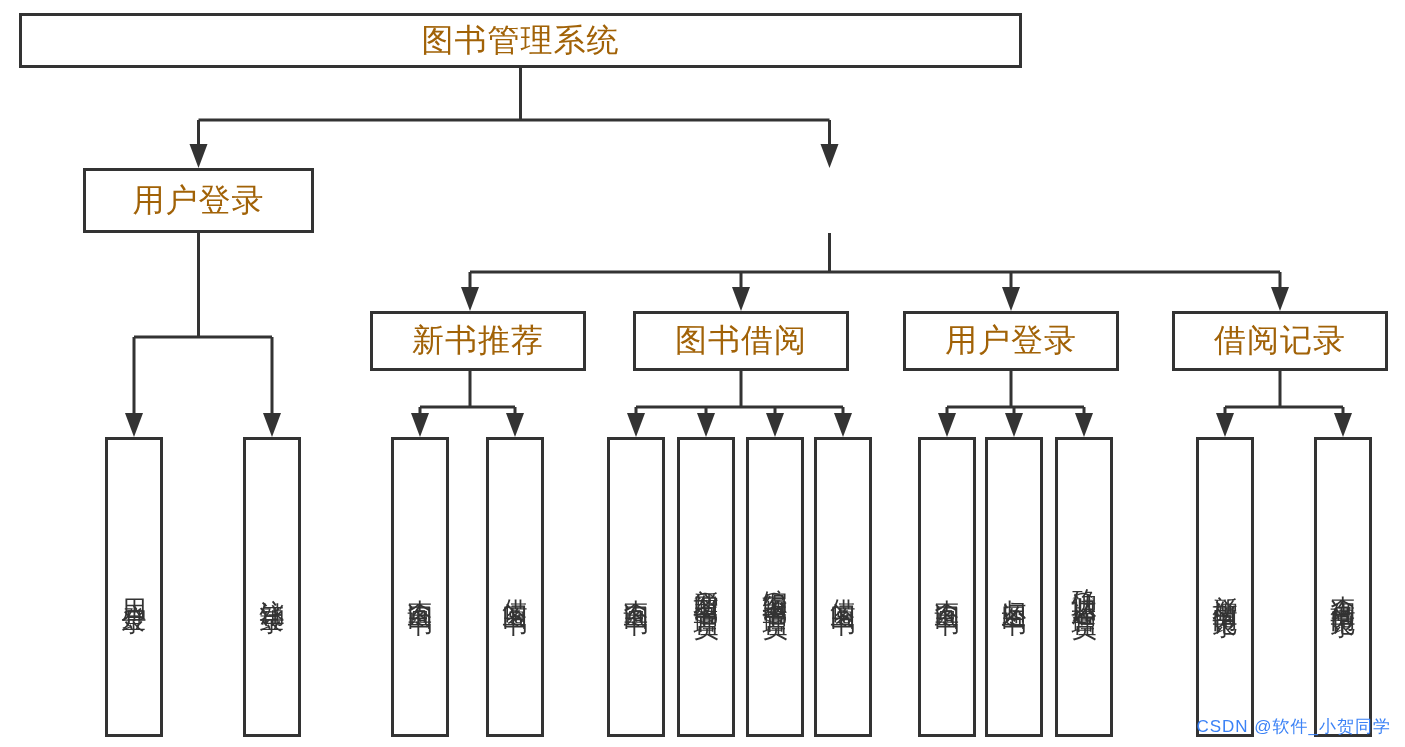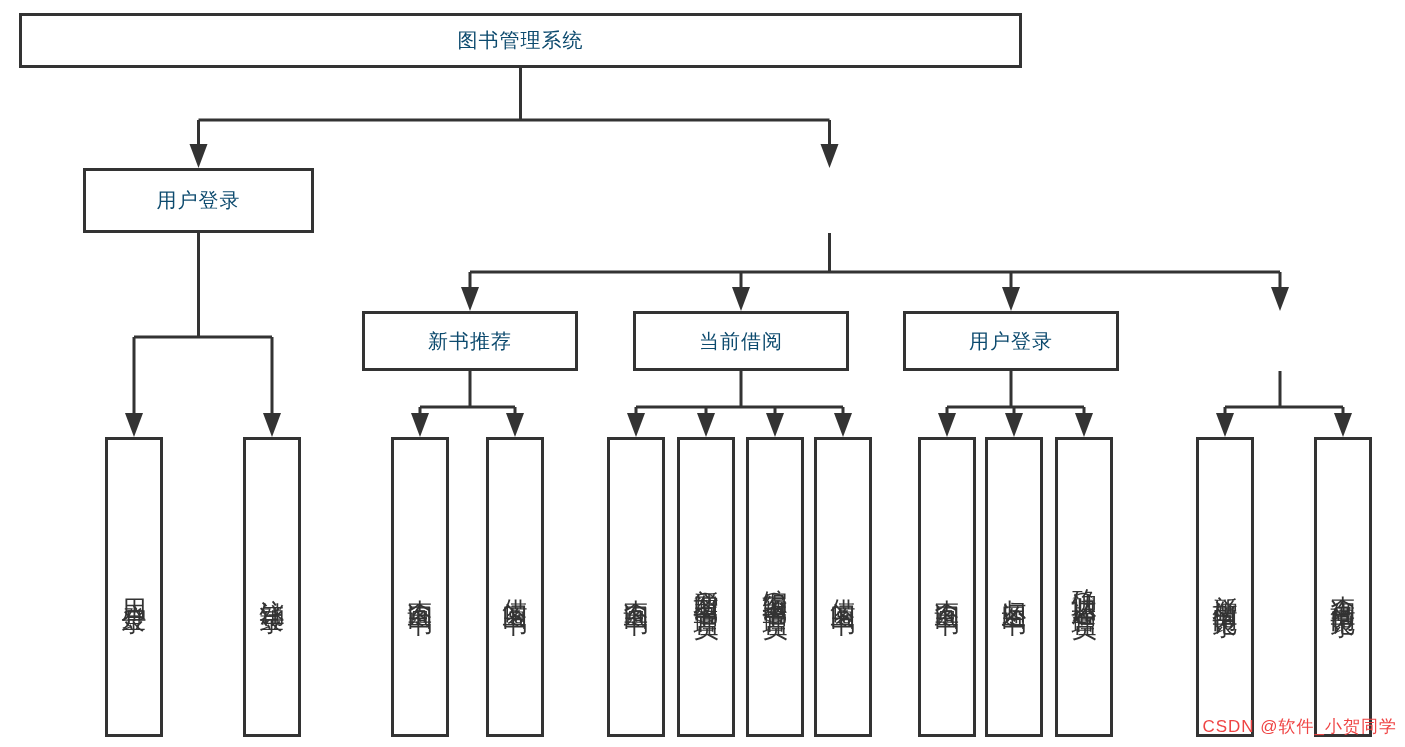--- a/index.html
+++ b/index.html
@@ -27,23 +27,23 @@
     position: absolute;
     box-sizing: border-box;
     background: #ffffff;
     border: 3px solid #333333;
     display: flex;
     align-items: center;
     justify-content: center;
     color: #333333;
   }
   .hlabel {
-    font-size: 20px;
+    font-size: 32px;
     letter-spacing: 1px;
-    color: #0c4a6e;
+    color: #a16207;
     white-space: nowrap;
     font-family: Liberation Mono, monospace;
   }
   .root-box   { left: 19px;  top: 13px;  width: 1003px; height: 55px; }
   .l2-box     { top: 168px; width: 231px; height: 65px; }
   .l3-box     { top: 311px; width: 216px; height: 60px; }
   .leaf {
     position: absolute;
     box-sizing: border-box;
     top: 437px;
@@ -59,24 +59,24 @@
     writing-mode: vertical-rl;
     text-orientation: mixed;
     font-size: 25px;
     letter-spacing: 4px;
     line-height: 1;
     color: #333333;
     white-space: nowrap;
   }
   .watermark {
     position: absolute;
-    right: 8px;
+    right: 14px;
     bottom: 9px;
     font-size: 17px;
-    color: #ef4444;
+    color: #3b82f6;
     letter-spacing: 1px;
     white-space: nowrap;
   }
 </style>
 </head>
 <body>
 
 <div class="canvas">
 
   <svg class="connectors" viewBox="0 0 1405 747" xmlns="http://www.w3.org/2000/svg">
@@ -120,28 +120,31 @@
   </svg>
 
   <div class="box root-box">
     <span class="hlabel">图书管理系统</span>
   </div>
 
   <div class="box l2-box" style="left:83px">
     <span class="hlabel">用户登录</span>
   </div>
 
-  <div class="box l3-box" style="left:362px">
+  <div class="box l3-box" style="left:370px">
     <span class="hlabel">新书推荐</span>
   </div>
   <div class="box l3-box" style="left:633px">
-    <span class="hlabel">当前借阅</span>
+    <span class="hlabel">图书借阅</span>
   </div>
   <div class="box l3-box" style="left:903px">
     <span class="hlabel">用户登录</span>
+  </div>
+  <div class="box l3-box" style="left:1172px">
+    <span class="hlabel">借阅记录</span>
   </div>
 
   <div class="leaf" style="left:105px">
     <span class="vlabel">用户登录</span>
   </div>
   <div class="leaf" style="left:243px">
     <span class="vlabel">注销登录</span>
   </div>
 
   <div class="leaf" style="left:391px">

